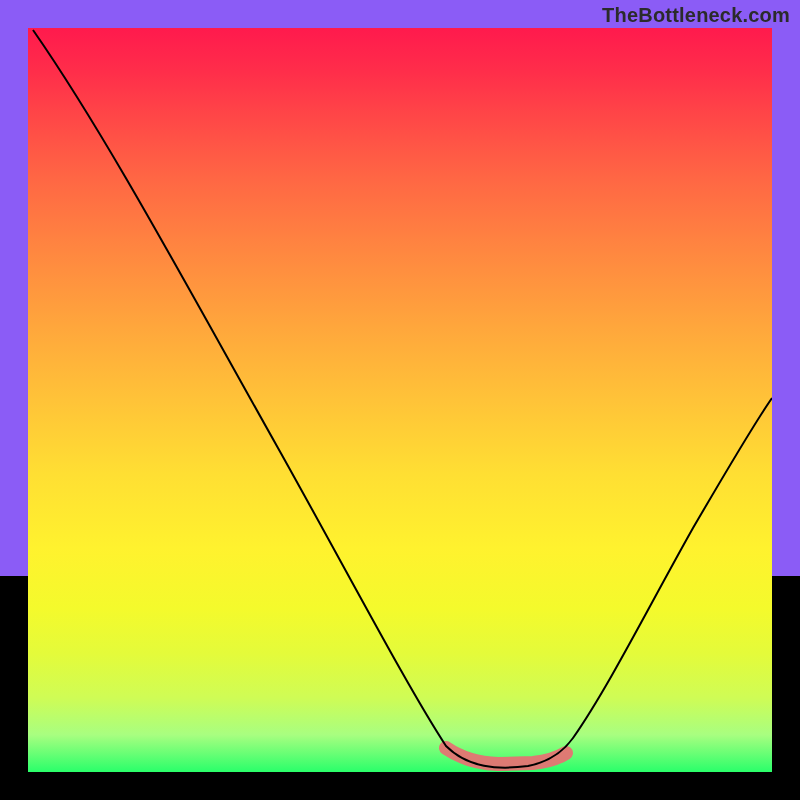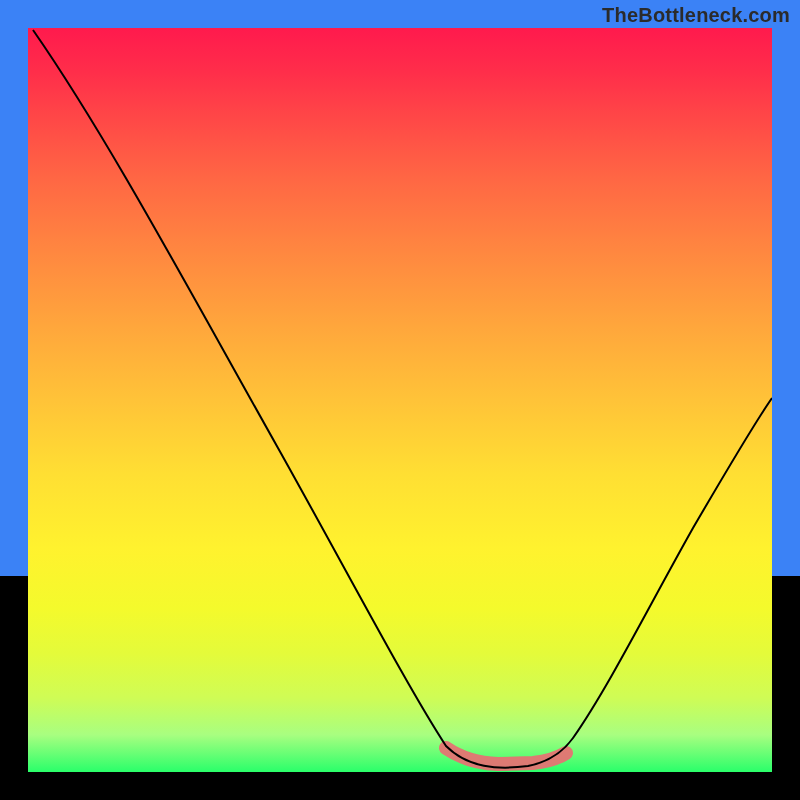--- a/index.html
+++ b/index.html
@@ -1,21 +1,21 @@
 <!DOCTYPE html>
 <html><head>
 <meta charset="utf-8">
 <style>
   * { margin: 0; padding: 0; box-sizing: border-box; }
   html, body { width: 800px; height: 800px; overflow: hidden; background: #000; }
   .container {
     width: 800px;
     height: 576px;
     position: relative;
-    background: #3b82f6;
+    background: #8b5cf6;
   }
   .plot-area {
     position: absolute;
     left: 28px;
     top: 28px;
     width: 744px;
     height: 744px;
   }
   .gradient-bg {
     position: absolute;

